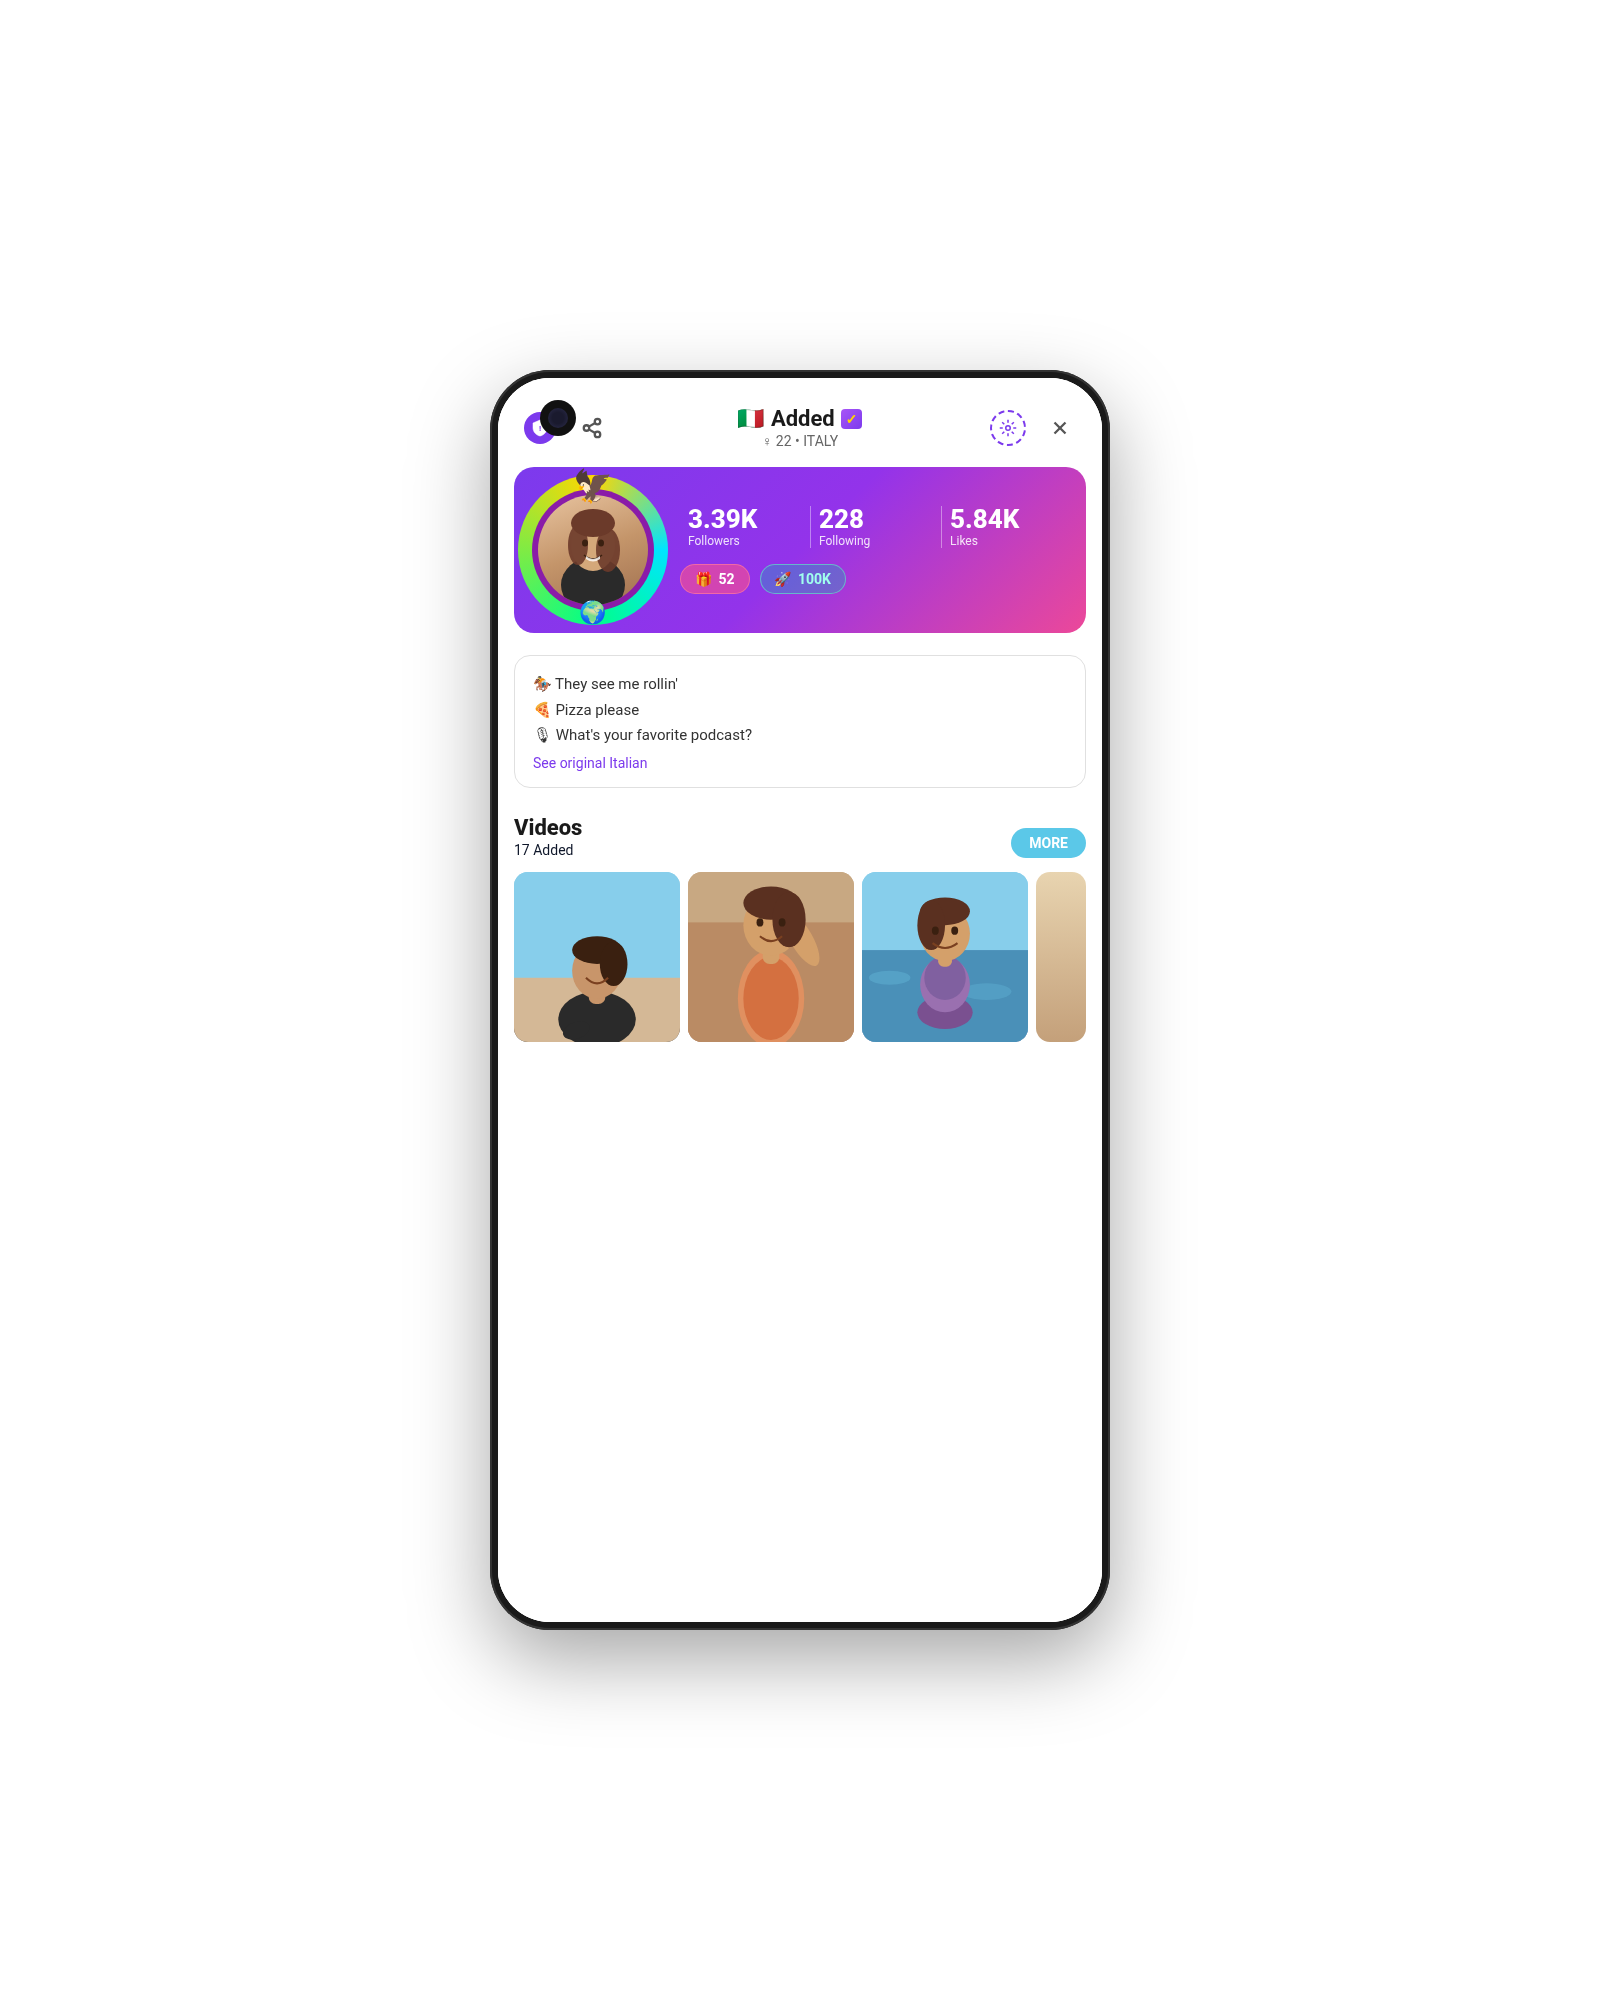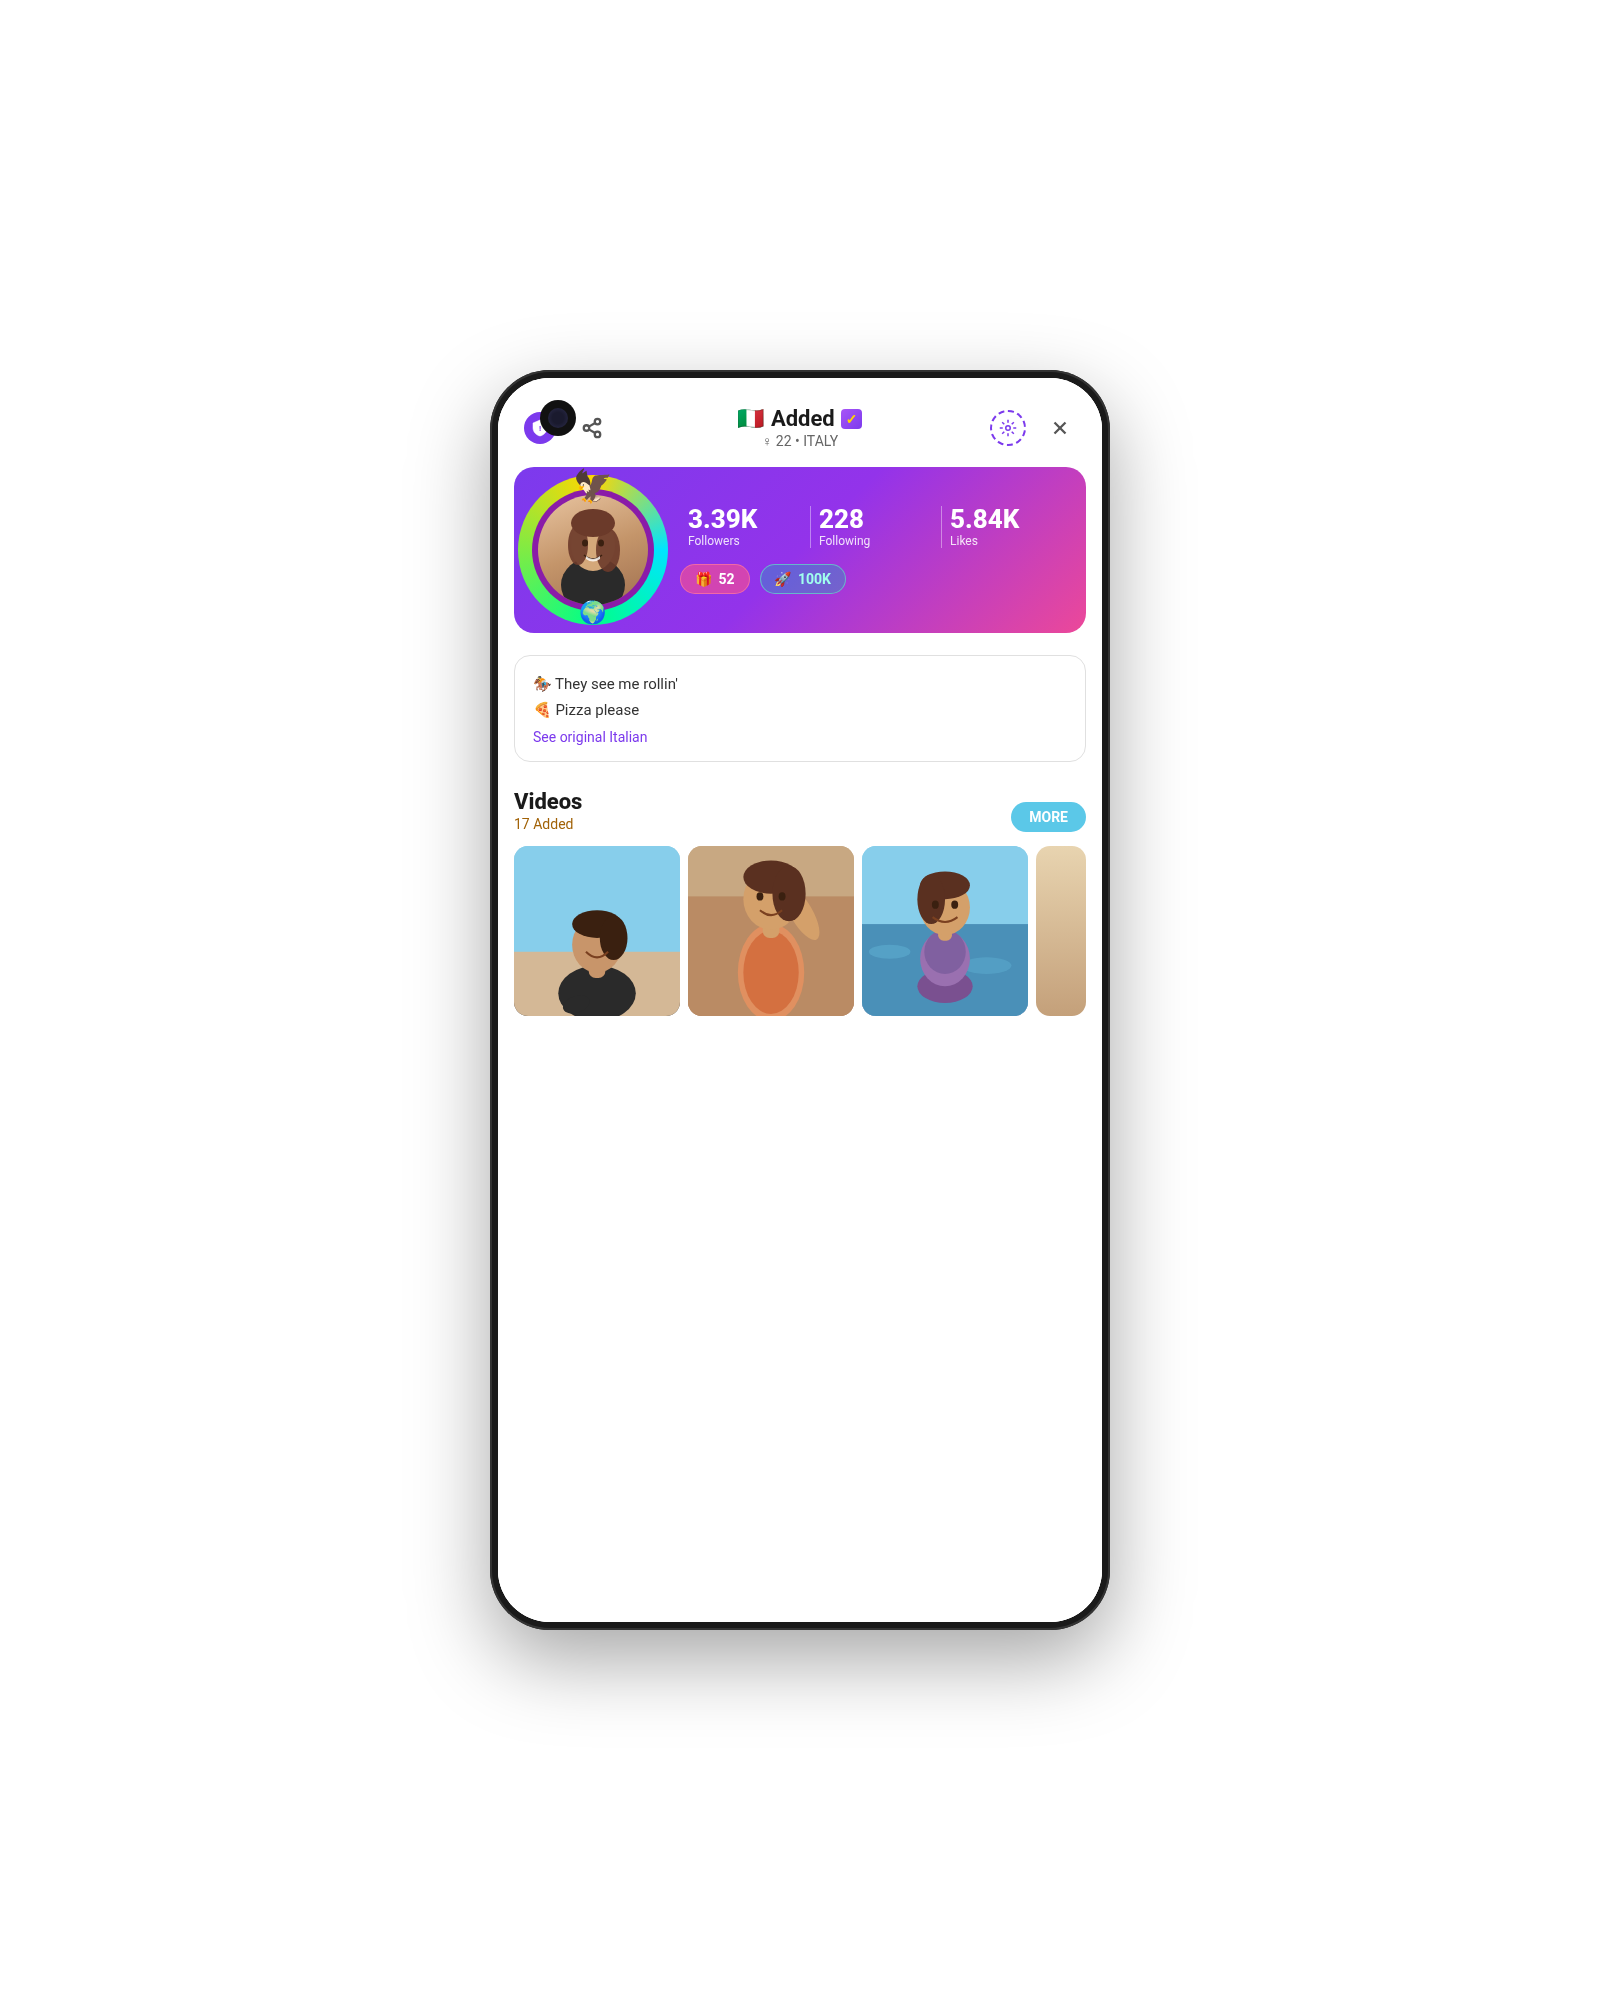--- a/index.html
+++ b/index.html
@@ -316,21 +316,21 @@
 
     .videos-title {
       font-size: 22px;
       font-weight: 800;
       color: #1a1a1a;
       line-height: 1.1;
     }
 
     .videos-subtitle {
       font-size: 14px;
-      color: #a16207;
+      color: #0f172a;
       margin-top: 2px;
     }
 
     .more-btn {
       background: #5bc8e8;
       border-radius: 20px;
       padding: 7px 18px;
       font-size: 14px;
       font-weight: 700;
       color: #fff;
@@ -550,20 +550,23 @@
         </div>
       </div>
 
       <div class="bio-box">
         <div class="bio-line">
           <span>🏇 They see me rollin'</span>
         </div>
         <div class="bio-line">
           <span>🍕 Pizza please</span>
         </div>
+        <div class="bio-line">
+          <span>🎙 What's your favorite podcast?</span>
+        </div>
         <div class="bio-link">
           <span>See original Italian</span>
         </div>
       </div>
 
 
       <div class="videos-section">
         <div class="videos-header">
           <div>
             <div class="videos-title">Videos</div>

